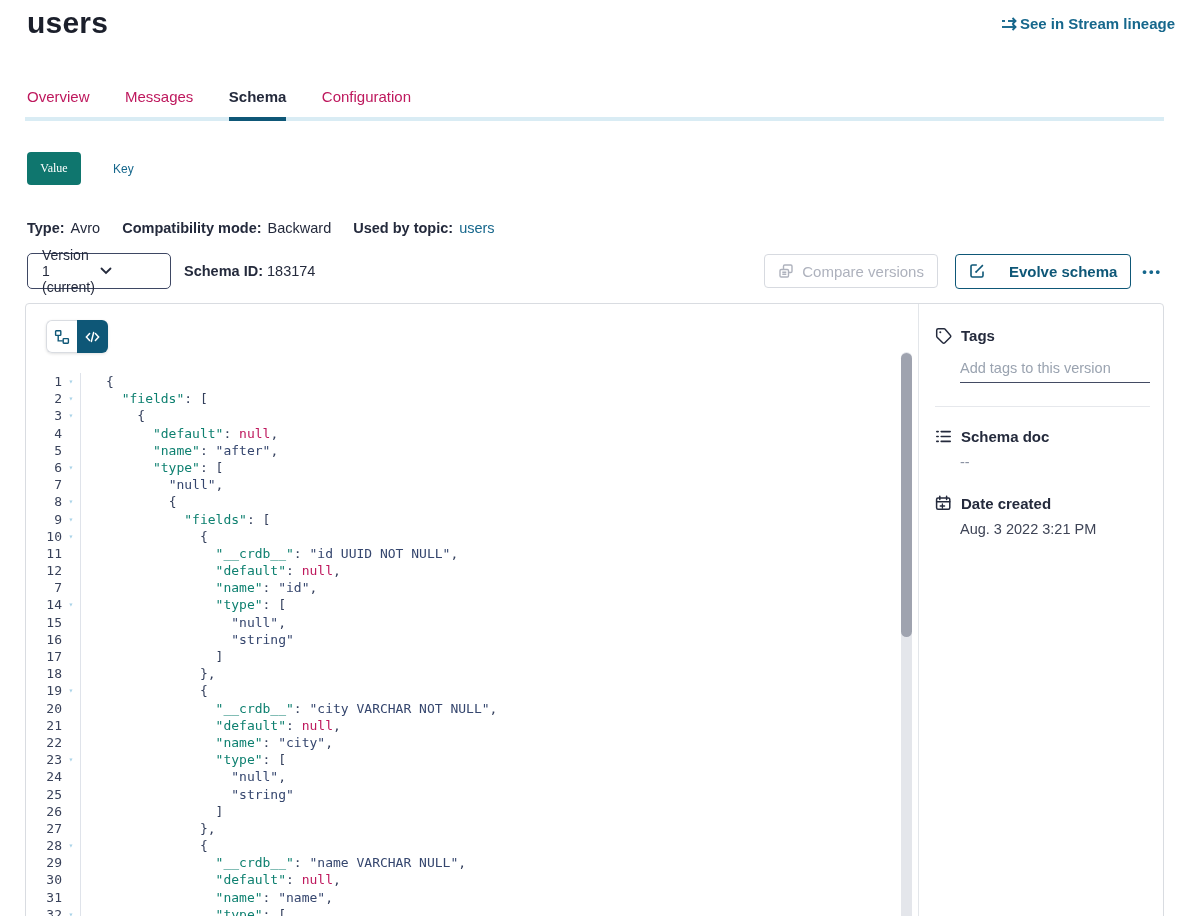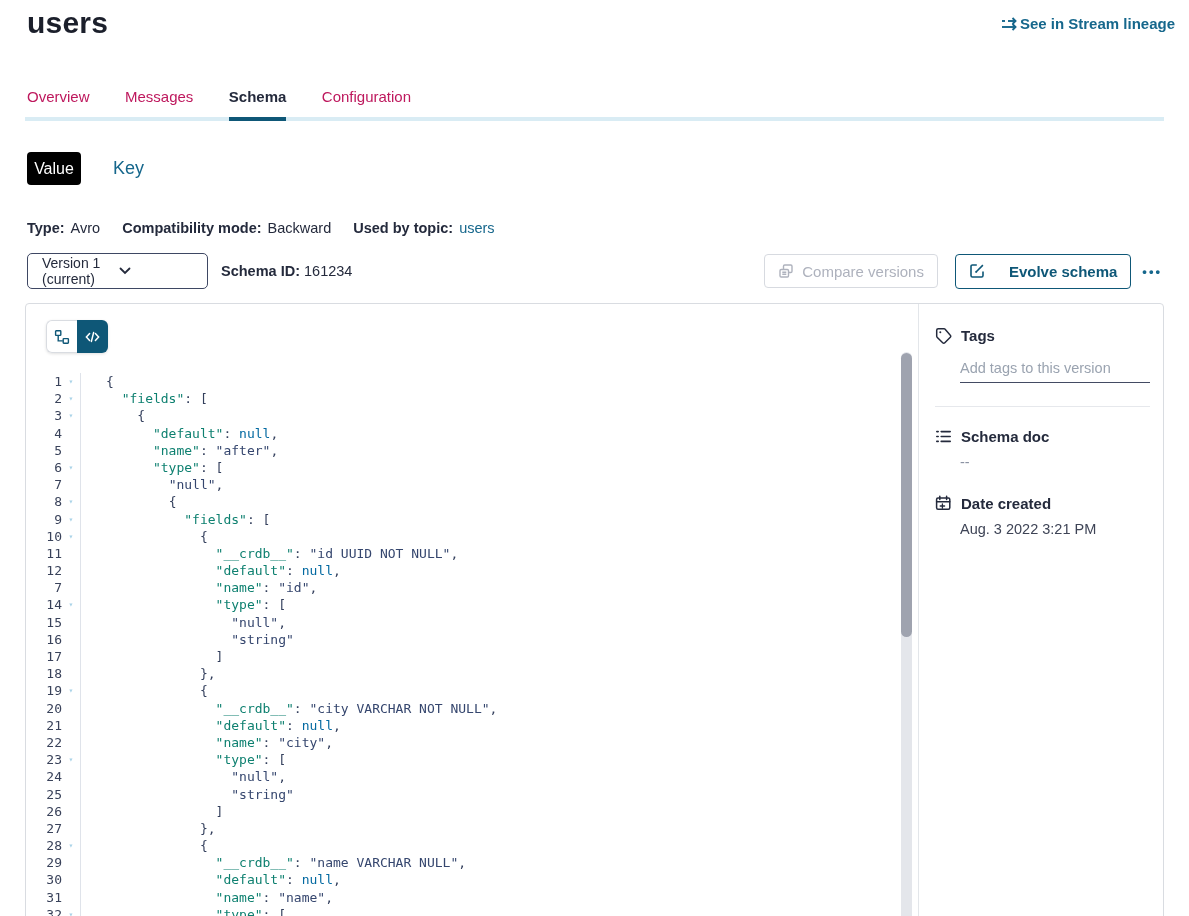--- a/index.html
+++ b/index.html
@@ -13,33 +13,33 @@
     color:#16678C; font-size:15px; font-weight:bold; cursor:pointer; }
 
   
   .tabs { position:absolute; left:25px; right:25px; top:88px; border-bottom:4px solid #D9ECF4; }
   .tab { display:inline-block; margin-left:2px; margin-right:29px; padding-bottom:12px; font-size:15px;
     color:#be185d; cursor:pointer; }
   .tab.active { color:#242A3C; font-weight:bold; border-bottom:4px solid #0E5777; margin-bottom:-4px; }
 
   
   .vk-row { position:absolute; left:27px; top:152px; display:flex; align-items:center; }
-  .btn-value { background:#000000; color:#fff; font-size:16px; border:none; border-radius:4px;
-    width:54px; height:33px; cursor:pointer; }
-  .btn-key { background:none; border:none; color:#16678C; font-size:18px; margin-left:24px; padding:0 8px; cursor:pointer; }
+  .btn-value { background:#0f766e; color:#fff; font-size:12px; border:none; border-radius:4px;
+    width:54px; height:33px; cursor:pointer;font-family:Liberation Serif, serif; }
+  .btn-key { background:none; border:none; color:#16678C; font-size:12px; margin-left:24px; padding:0 8px; cursor:pointer; }
 
   
   .meta-row { position:absolute; left:27px; top:220px; font-size:14.5px; display:flex; gap:6px; }
   .meta-row b { font-weight:bold; }
   .meta-gap { width:10px; }
   .topic-link { color:#16678C; cursor:pointer; }
 
   
   .version-row { position:absolute; left:27px; right:25px; top:253px; height:36px; display:flex; align-items:center; }
-  .version-select { width:181px; height:36px; border:1px solid #3E4763; border-radius:5px; display:flex;
+  .version-select { width:144px; height:36px; border:1px solid #3E4763; border-radius:5px; display:flex;
     align-items:center; padding:0 12px 0 14px; font-size:14px; cursor:pointer; background:#fff; }
   .version-select span { flex:1; }
   .schema-id { margin-left:13px; font-size:14.5px; }
   .schema-id b { font-weight:bold; }
   .spacer { flex:1; }
   .btn-compare { display:flex; align-items:center; gap:8px; height:34px; padding:0 13px; background:#fff;
     border:1px solid #D7DAE0; border-radius:4px; color:#AEB2BD; font-size:15px; cursor:default; }
   .btn-evolve { display:flex; align-items:center; gap:24px; height:35px; padding:0 13px; background:#fff;
     border:1px solid #0E5777; border-radius:4px; color:#0E5777; font-size:15px; font-weight:bold;
     margin-left:17px; cursor:pointer; }
@@ -64,21 +64,21 @@
   .editor { position:absolute; left:0; right:18px; top:69px; bottom:0; display:flex;
     font-family:"DejaVu Sans Mono", monospace; font-size:13px; line-height:17.2px; }
   .gutter { padding-left:14px; flex:0 0 54px; border-right:1px solid #DFE3EA; color:#39425A; }
   .gl { display:flex; height:17.2px; }
   .gl .num { width:22px; text-align:right; }
   .gl .fold { width:18px; text-align:center; font-size:8px; color:#A9D3E8; line-height:17.2px; cursor:pointer; }
   .codebody { padding-left:25px; white-space:pre; }
   .cl { height:17.2px; }
   .cl .key { color:#0E8070; }
   .cl .str { color:#35466E; }
-  .cl .kw  { color:#0369a1; }
+  .cl .kw  { color:#be185d; }
   .cl .p   { color:#333F5C; }
 
   
   .sb-track { position:absolute; top:48px; bottom:0; right:6px; width:11px; background:#E4E6EB; border-radius:6px 6px 0 0; }
   .sb-thumb { position:absolute; top:1px; left:0; width:11px; height:284px; background:#9FA3AF; border-radius:6px; cursor:grab; }
 
   
   .side-sec-head { display:flex; gap:9px; font-size:15px; font-weight:bold; color:#242A3C; }
   .tags-input { margin:14px 0 0 25px; width:190px; border:none; border-bottom:1px solid #434B63;
     font-size:14.5px; padding:2px 0 6px 0; color:#242A3C; background:transparent; outline:none; }
@@ -134,21 +134,21 @@
   <div class="version-select">
     <span>Version 1 (current)</span>
     <span style="display:flex">
       <svg width="12" height="8" viewBox="0 0 12 8" fill="none" stroke="#242A3C" stroke-width="1.8" stroke-linecap="round">
         <polyline points="1.5,1.5 6,6 10.5,1.5"></polyline>
       </svg>
     </span>
   </div>
   <div class="schema-id">
     <b>Schema ID:</b>
-    <span>161234</span>
+    <span>183174</span>
   </div>
   <div class="spacer"></div>
   <button class="btn-compare">
     <span style="display:flex">
       <svg width="16" height="16" viewBox="0 0 16 16" fill="none" stroke="#AEB2BD" stroke-width="1.4">
         <rect x="5.5" y="2" width="8.5" height="7.5" rx="1.2"></rect>
         <rect x="2" y="6.5" width="8.5" height="7.5" rx="1.2" fill="#fff"></rect>
         <path d="M4.3 9.2h4M4.3 11.3h4"></path>
       </svg>
     </span>

